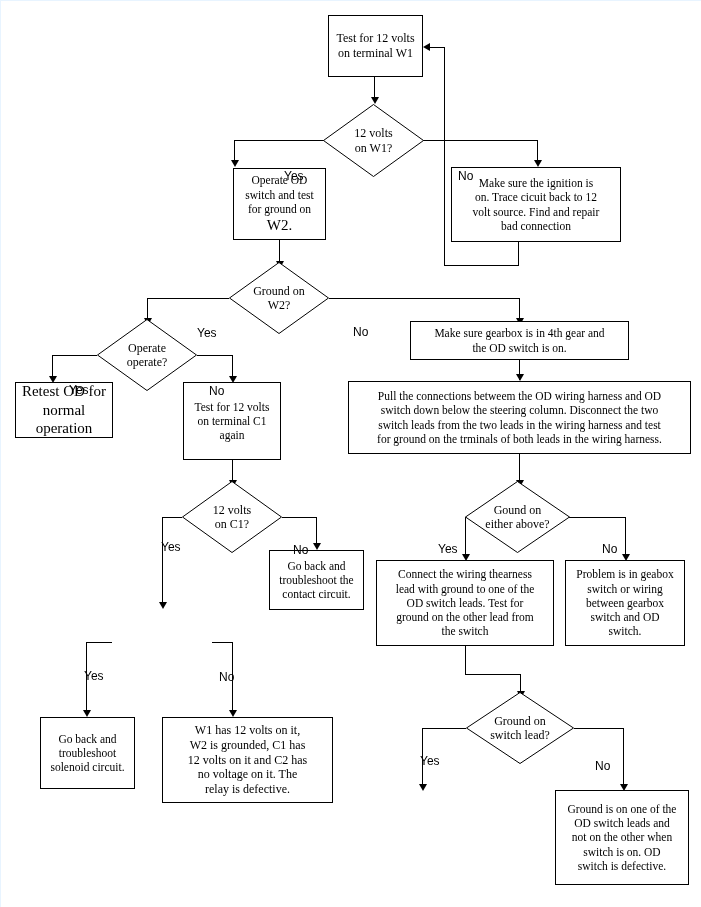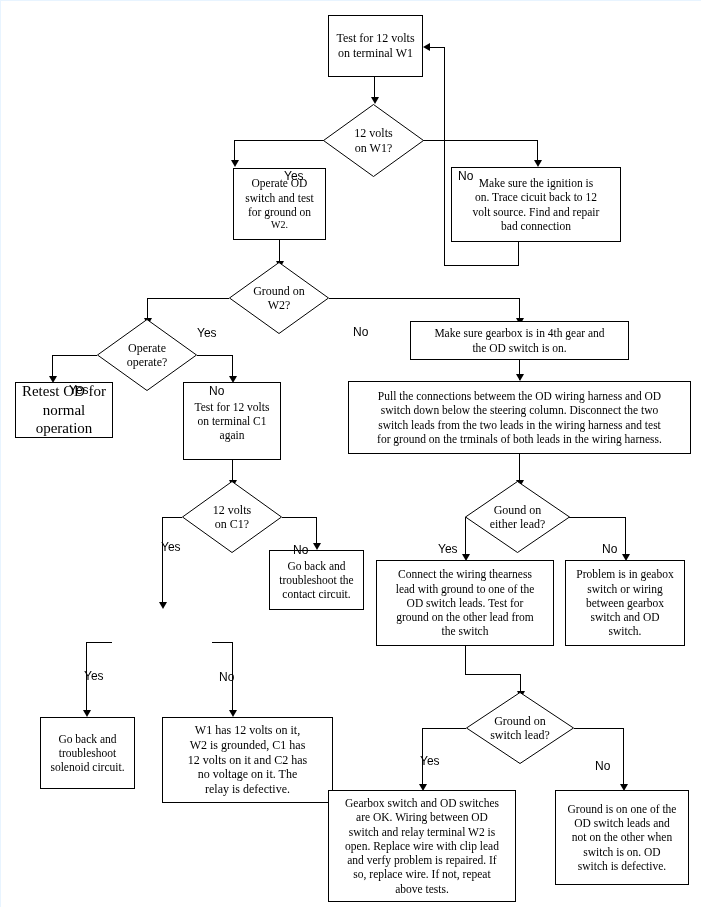--- a/index.html
+++ b/index.html
@@ -75,21 +75,21 @@
     border-right: 4px solid transparent;
     border-top: 7px solid #000000;
   }
   .arrow-l {
     position: absolute;
     width: 0; height: 0;
     border-top: 4px solid transparent;
     border-bottom: 4px solid transparent;
     border-right: 7px solid #000000;
   }
-  .big { font-size: 10px; }
+  .big { font-size: 15px; }
 </style>
 </head>
 <body>
 
 <div id="canvas">
 
   <div class="ln" style="left:373px; top:76px; width:1px; height:21px;"></div>
   <div class="arrow-d" style="left:370px; top:96px;"></div>
 
   <div class="ln" style="left:233px; top:139px; width:90px; height:1px;"></div>
@@ -250,21 +250,21 @@
     <span class="txt">Go back and
 troubleshoot the
 contact circuit.</span>
   </div>
 
   <div class="node diamond" style="left:464px; top:480px; width:105px; height:72px; font-size:12px;">
     <svg class="dshape" viewBox="0 0 105 72" preserveAspectRatio="none">
       <polygon points="52.5,0.5 104.5,36 52.5,71.5 0.5,36" fill="#ffffff" stroke="#000000" stroke-width="1"></polygon>
     </svg>
     <span class="txt">Gound on
-either lead?</span>
+either above?</span>
   </div>
 
   <div class="node box" style="left:375px; top:559px; width:178px; height:86px; font-size:11.5px;">
     <span class="txt">Connect the wiring thearness
 lead with ground to one of the
 OD switch leads.  Test for
 ground on the other lead from
 the switch</span>
   </div>
 
@@ -292,29 +292,20 @@
   </div>
 
   <div class="node diamond" style="left:465px; top:691px; width:108px; height:72px; font-size:12px;">
     <svg class="dshape" viewBox="0 0 108 72" preserveAspectRatio="none">
       <polygon points="54,0.5 107.5,36 54,71.5 0.5,36" fill="#ffffff" stroke="#000000" stroke-width="1"></polygon>
     </svg>
     <span class="txt">Ground on
 switch lead?</span>
   </div>
 
-  <div class="node box" style="left:327px; top:789px; width:188px; height:112px; font-size:11.5px;">
-    <span class="txt">Gearbox switch and OD switches
-are OK.  Wiring between OD
-switch and relay terminal W2 is
-open. Replace wire with clip lead
-and verfy problem is repaired.  If
-so, replace wire.  If not, repeat
-above tests.</span>
-  </div>
 
   <div class="node box" style="left:554px; top:789px; width:134px; height:95px; font-size:11.5px;">
     <span class="txt">Ground is on one of the
 OD switch leads and
 not on the other when
 switch is on.  OD
 switch is defective.</span>
   </div>
 
   <div class="lbl" style="left:283px; top:125px; font-size:12px;">Yes</div>

